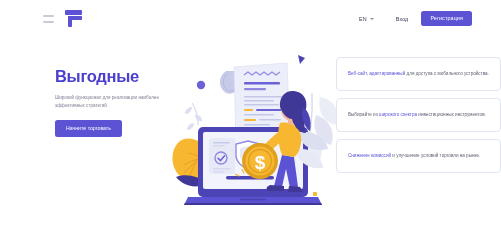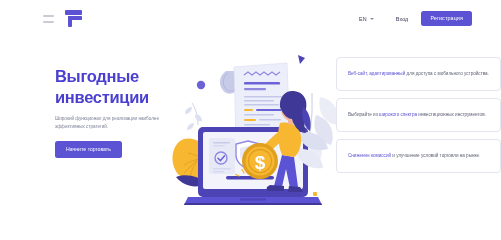--- a/index.html
+++ b/index.html
@@ -253,21 +253,20 @@
 
     <button class="reg-btn">Регистрация</button>
   </div>
 </div>
 
 <div class="hero">
 
   <div class="hero-copy">
     <div class="headline">
       <span class="l1">Выгодные</span>
-      <span class="l2">инвестиции</span>
     </div>
 
     <div class="subcopy">Широкий функционал для реализации наиболее эффективных стратегий.</div>
 
     <button class="cta-btn">Начните торговать</button>
   </div>
 
   <div class="illus">
     <svg width="176" height="160" viewBox="0 0 176 160" xmlns="http://www.w3.org/2000/svg">
 

